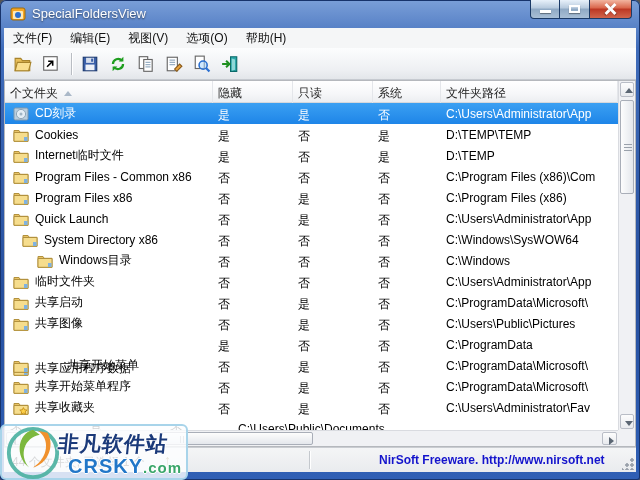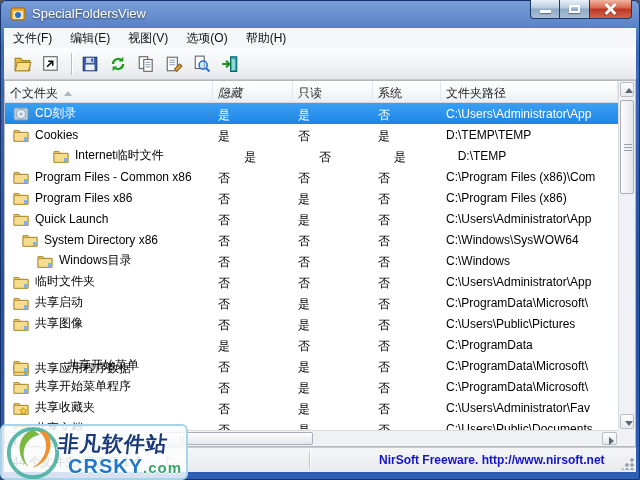--- a/index.html
+++ b/index.html
@@ -168,21 +168,21 @@
             <path d="M8.5 1.5 h5.5 v13 h-5.5 z" fill="#2aa8a8" stroke="#0a6a6a"></path>
             <path d="M9.5 3 l3 1 v9 l-3 1z" fill="#8fd8d8"></path>
             <path d="M1 8 h5.5 M4.5 5.2 L7.5 8 L4.5 10.8" stroke="#1f8f1f" stroke-width="1.8" fill="none"></path>
           </svg>
         </button>
       </div>
 
     <div class="listview">
       <div class="lheader">
           <div class="hcell" style="width: 208px;"><span>个文件夹</span><span class="sort-arrow"></span></div>
-          <div class="hcell" style="width: 80px; font-style: italic;"><span>隐藏</span></div>
+          <div class="hcell" style="width: 80px;"><span>隐藏</span></div>
           <div class="hcell" style="width: 80px;"><span>只读</span></div>
           <div class="hcell" style="width: 68px;"><span>系统</span></div>
           <div class="hcell" style="width: 177px;"><span>文件夹路径</span></div>
         </div>
       <div class="rows">
           <div class="row selected">
             <div class="cell cell-name" style="width: 208px;">
               <span class="row-icon">
                 <svg viewBox="0 0 16 16">
                   <rect x="1" y="2" width="14" height="12" rx="1.5" fill="#b9cede" stroke="#7f98ad"></rect>
@@ -207,21 +207,21 @@
                 </svg>
               </span>
               <span>Cookies</span>
             </div>
             <div class="cell" style="width: 80px;">是</div>
             <div class="cell" style="width: 80px;">否</div>
             <div class="cell" style="width: 68px;">是</div>
             <div class="cell" style="width: 177px;">D:\TEMP\TEMP</div>
           </div>
           <div class="row">
-            <div class="cell cell-name" style="width: 208px; margin-left: 40px;">
+            <div class="cell cell-name" style="width: 208px;">
               <span class="row-icon">
                 <svg viewBox="0 0 16 16">
                   <path d="M1 3.5h5l1.2 1.8H15v9H1z" fill="#e9c468" stroke="#b2913d"></path>
                   <path d="M1 5.5h14v8.8H1z" fill="#f6dd8d" stroke="#b2913d"></path>
                   <rect x="11" y="10" width="3.5" height="4" fill="#7fb2e0"></rect>
                 </svg>
               </span>
               <span>Internet临时文件</span>
             </div>
             <div class="cell" style="width: 80px;">是</div>
@@ -415,30 +415,20 @@
                 </svg>
               </span>
               <span>共享收藏夹</span>
             </div>
             <div class="cell" style="width: 80px;">否</div>
             <div class="cell" style="width: 80px;">是</div>
             <div class="cell" style="width: 68px;">否</div>
             <div class="cell" style="width: 177px;">C:\Users\Administrator\Fav</div>
           </div>
           <div class="row">
-            <div class="cell cell-name" style="width: 208px;">
-              <span class="row-icon">
-                <svg viewBox="0 0 16 16">
-                  <path d="M1 3.5h5l1.2 1.8H15v9H1z" fill="#e9c468" stroke="#b2913d"></path>
-                  <path d="M1 5.5h14v8.8H1z" fill="#f6dd8d" stroke="#b2913d"></path>
-                  <rect x="11" y="10" width="3.5" height="4" fill="#7fb2e0"></rect>
-                </svg>
-              </span>
-              <span>共享文档</span>
-            </div>
             <div class="cell" style="width: 80px;">否</div>
             <div class="cell" style="width: 80px;">是</div>
             <div class="cell" style="width: 68px;">否</div>
             <div class="cell" style="width: 177px;">C:\Users\Public\Documents</div>
           </div>
         </div>
 
       <div class="vscroll">
         <div class="sbtn" style="left:1px;top:1px;width:14px;height:15px;">
             <span class="tri up"></span>

